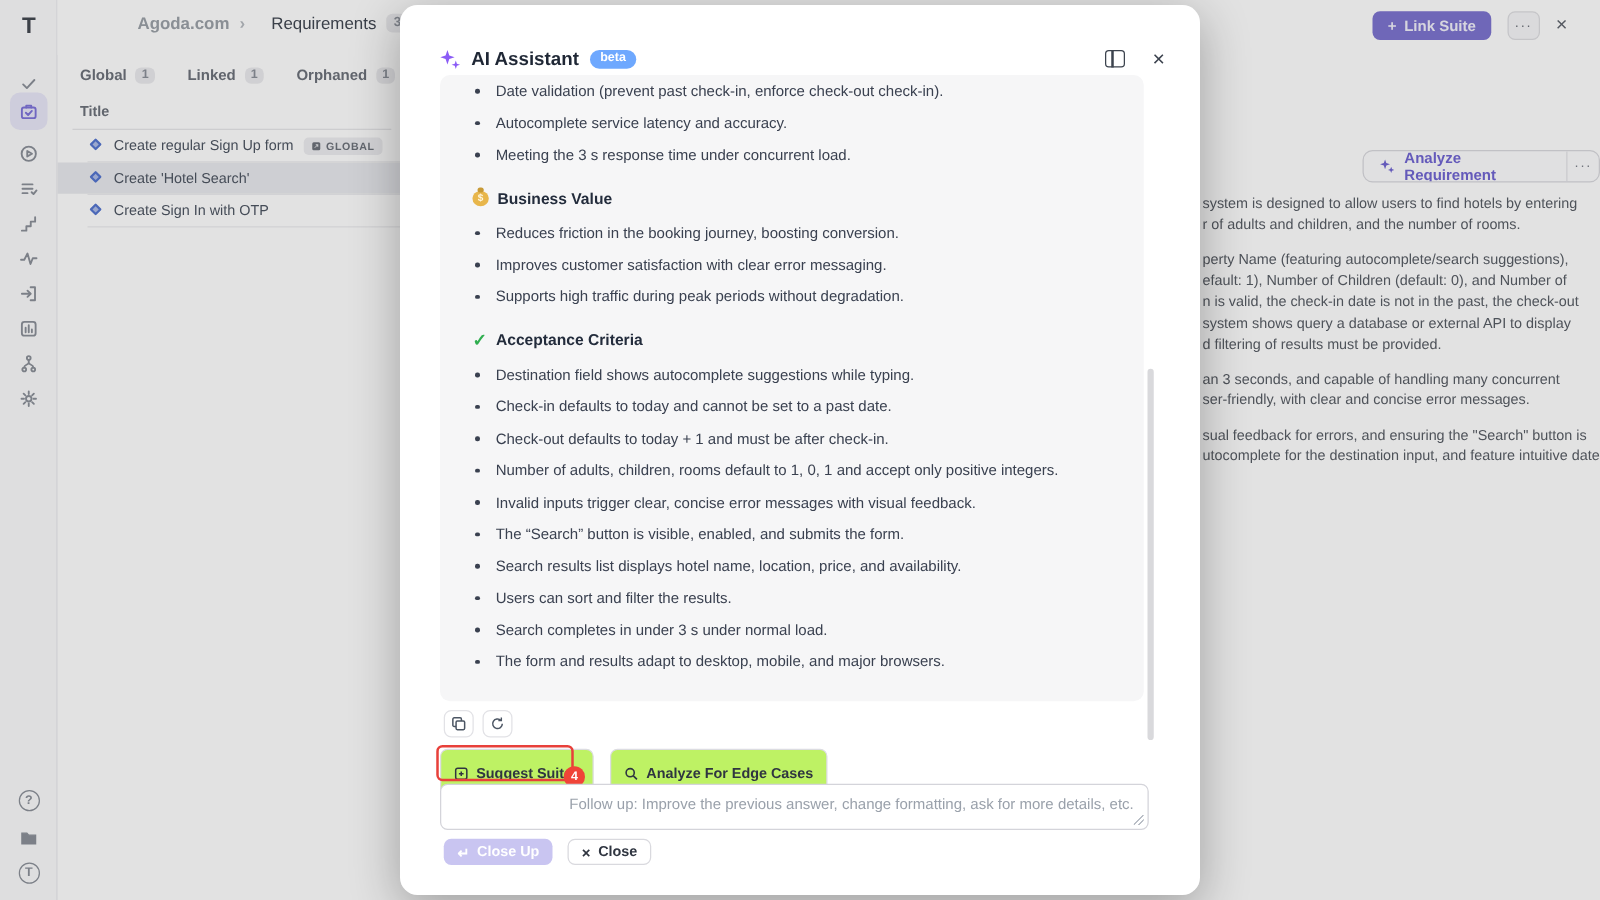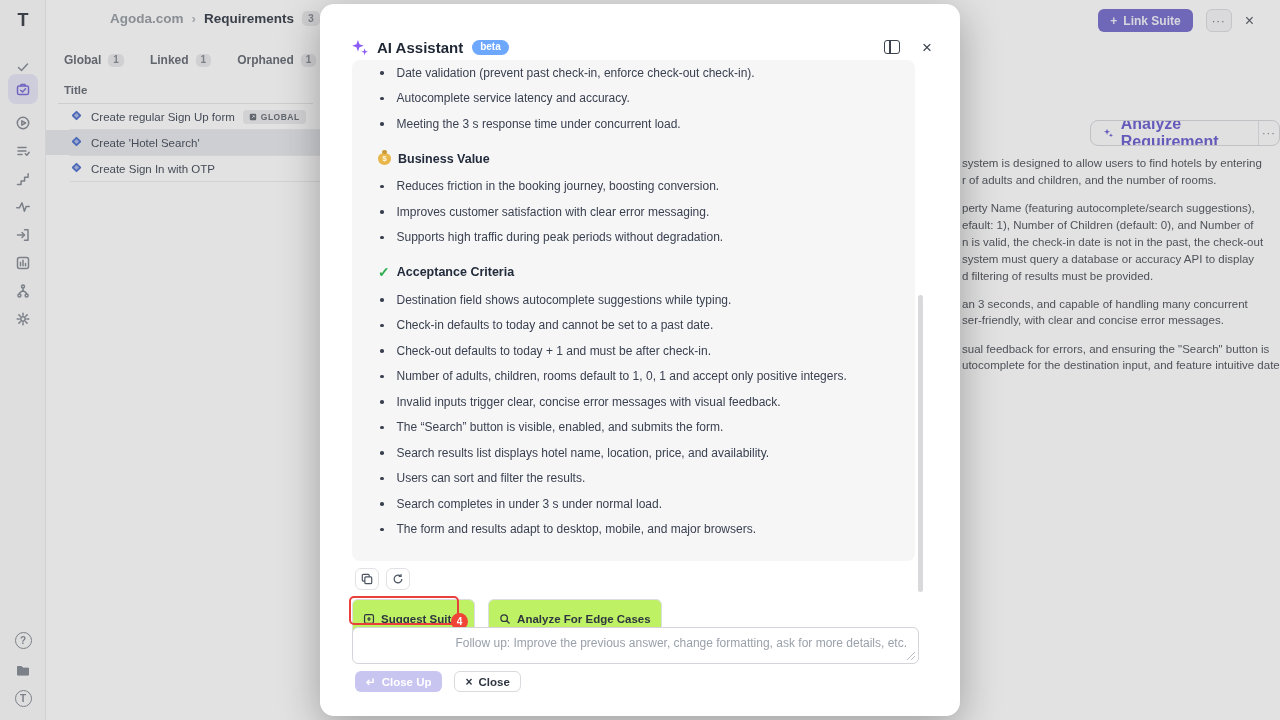--- a/index.html
+++ b/index.html
@@ -13,21 +13,21 @@
   .sb-item { position:absolute; left:0; width:46px; height:28px; display:flex; align-items:center; justify-content:center; color:#8a8f98; }
   .sb-item svg { stroke:#8a8f98; }
   .sb-item.active .pill { background:#e9e7f9; border-radius:8px; width:30px; height:30px; display:flex; align-items:center; justify-content:center; }
   .sb-item.active svg { stroke:#7c71d9; }
   .sb-circle { width:17px; height:17px; border:1.5px solid #8a8f98; border-radius:50%; display:flex; align-items:center; justify-content:center; font-size:10px; font-weight:bold; color:#8a8f98; }
 
   .topbar { position:absolute; left:46px; top:0; width:1234px; height:44px; background:#fff; }
   .breadcrumb { position:absolute; left:64px; top:11px; display:flex; align-items:center; gap:8px; font-size:13.5px; }
   .bc-project { color:#9aa0a7; font-weight:600; }
   .bc-sep { color:#b6bac0; font-weight:600; }
-  .bc-section { color:#3f4550; font-weight:700; }
+  .bc-section { color:#3f4550; font-weight:400;margin-left:13px; }
   .count-pill { background:#ebebee; color:#8a8f98; font-size:10.5px; font-weight:600; border-radius:5px; padding:2px 6px; line-height:1; }
   .search-sliver { position:absolute; left:303px; top:8px; width:40px; height:25px; border:1px solid #e1e1e5; border-radius:8px; background:#fdfdfd; }
   .search-sliver .lens { position:absolute; left:9px; top:7px; width:8px; height:8px; border:1.4px solid #b6bac0; border-radius:50%; }
 
   .hdr-actions { position:absolute; right:26px; top:9px; display:flex; align-items:center; gap:13px; }
   .btn-link-suite { background:#7b72cf; color:#f2f1fb; font-size:12px; font-weight:600; border:none; border-radius:6px; height:23px; padding:0 12px; display:flex; align-items:center; gap:6px; }
   .btn-more-sq { width:26px; height:23px; border:1px solid #dedee2; background:#f6f6f8; border-radius:6px; color:#6b7079; font-size:11px; display:flex; align-items:center; justify-content:center; letter-spacing:1px; }
   .hdr-x { color:#5d626b; font-size:16px; line-height:1; }
 
   .tabs { position:absolute; left:64px; top:52px; display:flex; align-items:center; gap:26px; font-size:12px; color:#6b7079; font-weight:600; }
@@ -37,21 +37,21 @@
 
   .table-head { position:absolute; left:64px; top:84px; font-size:11.5px; font-weight:700; color:#6b7079; }
   .table-sep { position:absolute; left:58px; top:103px; width:255px; height:1px; background:#e7e7ea; }
   .rows { position:absolute; left:46px; top:104px; width:274px; }
   .row { height:25px; display:flex; align-items:center; gap:8px; padding-left:24px; font-size:11.5px; color:#4b5360; }
   .row.selected { background:#e9eaee; }
   .row-badge { display:flex; align-items:center; gap:4px; background:#ededf0; border-radius:4px; padding:2px 6px; font-size:8.5px; font-weight:700; letter-spacing:.5px; color:#6b7079; }
   .rows-sep { height:1px; background:#ededf0; margin-left:24px; }
 
   .rp-analyze { position:absolute; left:1090px; top:120px; height:26px; display:flex; align-items:stretch; border:1px solid #d9d9de; border-radius:8px; background:#fdfdfe; overflow:hidden; }
-  .rp-analyze .main { display:flex; align-items:center; gap:7px; padding:0 12px; color:#6f63d2; font-size:16px; font-weight:600; }
+  .rp-analyze .main { display:flex; align-items:center; gap:7px; padding:0 12px; color:#6f63d2; font-size:12px; font-weight:600; }
   .rp-analyze .split { width:1px; background:#e3e3e7; }
   .rp-analyze .dots { width:26px; display:flex; align-items:center; justify-content:center; color:#7a7f88; font-size:11px; letter-spacing:1px; }
   .rp-line { position:absolute; left:962px; font-size:11.5px; color:#565b63; white-space:nowrap; }
 
   
   .overlay { position:absolute; inset:0; background:rgba(28,28,33,0.13); }
 
   
   .modal { position:absolute; left:320px; top:4px; width:640px; height:712px; background:#fff; border-radius:14px; box-shadow:0 10px 40px rgba(0,0,0,.30); }
   .m-header { position:absolute; left:32px; right:28px; top:32px; height:22px; display:flex; align-items:center; }
@@ -262,21 +262,21 @@
     </div>
     <div class="split"></div>
     <div class="dots">···</div>
   </div>
   <div id="rp-lines">
       <div class="rp-line" style="top: 157px;">system is designed to allow users to find hotels by entering</div>
       <div class="rp-line" style="top: 174px;">r of adults and children, and the number of rooms.</div>
       <div class="rp-line" style="top: 202px;">perty Name (featuring autocomplete/search suggestions),</div>
       <div class="rp-line" style="top: 219px;">efault: 1), Number of Children (default: 0), and Number of</div>
       <div class="rp-line" style="top: 236px;">n is valid, the check-in date is not in the past, the check-out</div>
-      <div class="rp-line" style="top: 253px;">system must query a database or accuracy API to display</div>
+      <div class="rp-line" style="top: 253px;">system shows query a database or external API to display</div>
       <div class="rp-line" style="top: 270px;">d filtering of results must be provided.</div>
       <div class="rp-line" style="top: 298px;">an 3 seconds, and capable of handling many concurrent</div>
       <div class="rp-line" style="top: 314px;">ser-friendly, with clear and concise error messages.</div>
       <div class="rp-line" style="top: 343px;">sual feedback for errors, and ensuring the "Search" button is</div>
       <div class="rp-line" style="top: 359px;">utocomplete for the destination input, and feature intuitive date</div>
     </div>
 
   <div class="overlay"></div>
 
   <div class="modal">

